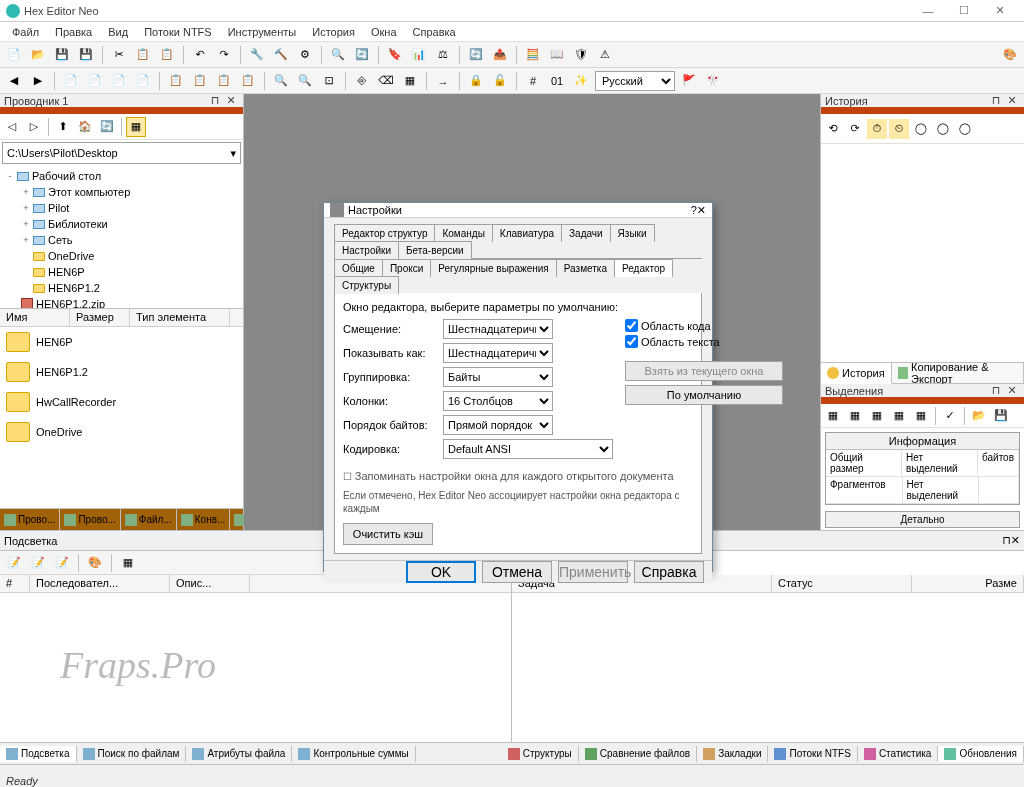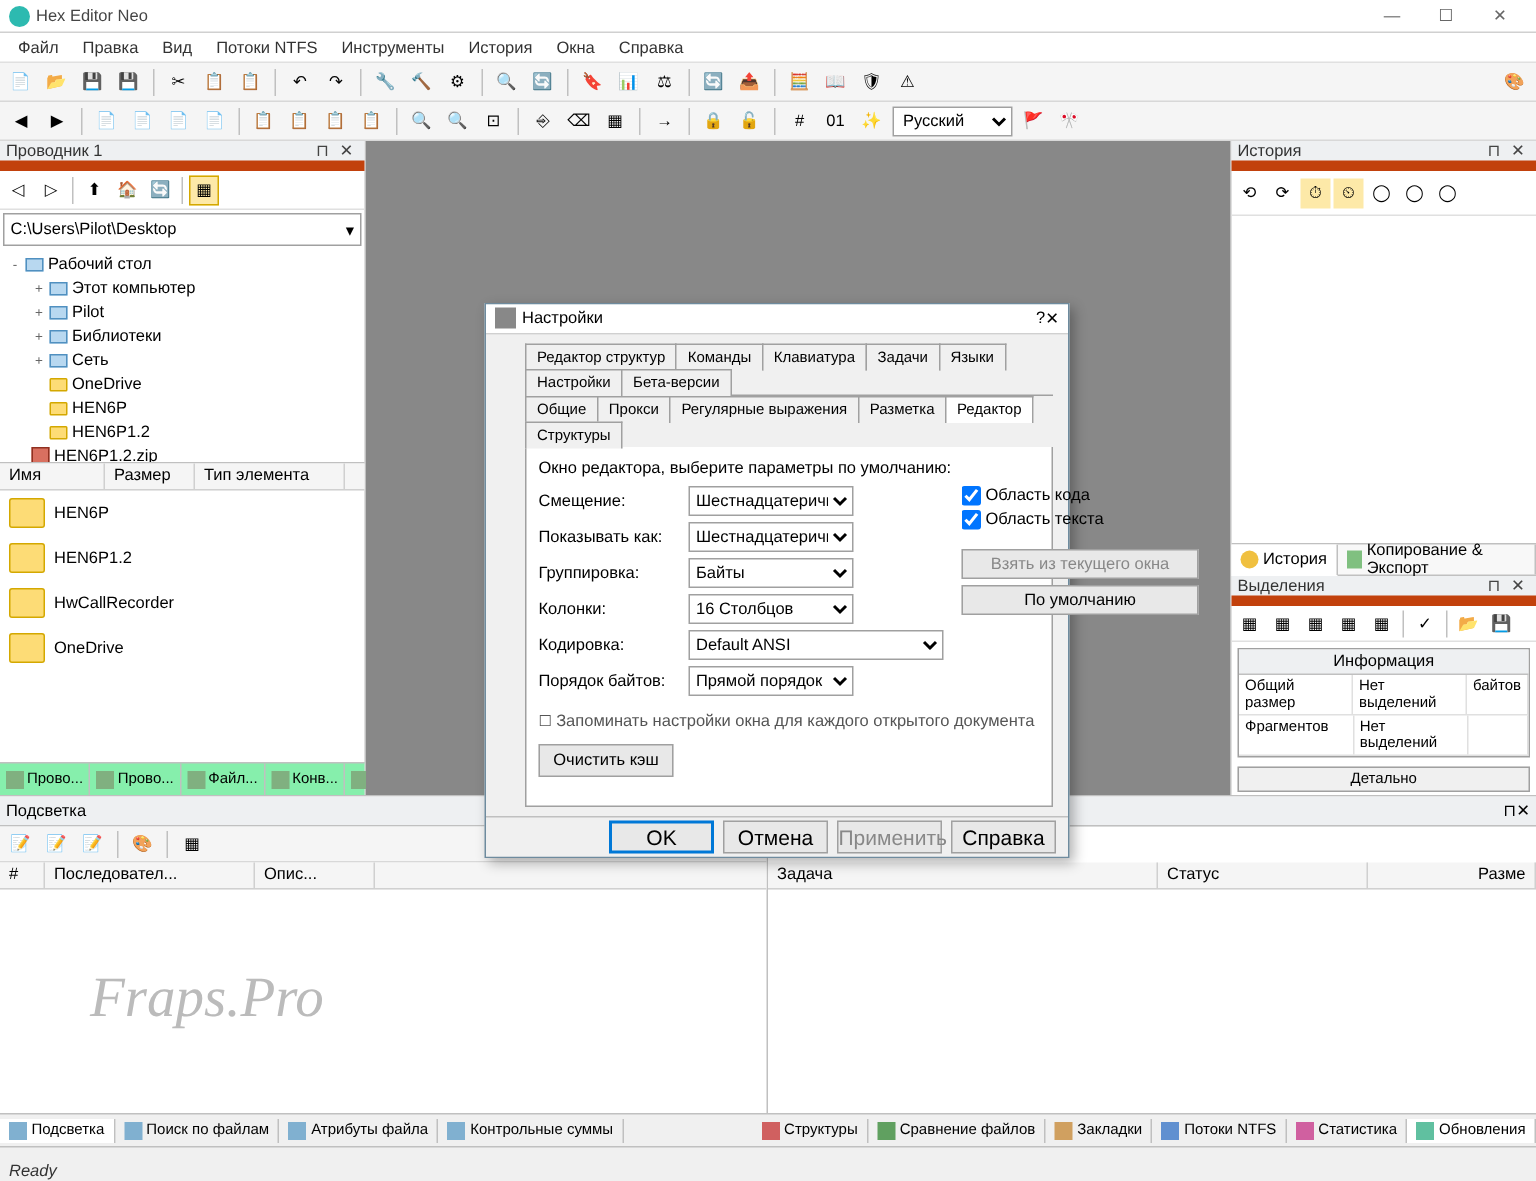--- a/index.html
+++ b/index.html
@@ -27,21 +27,21 @@
 .tnode .ico { width: 14px; height: 14px; margin-right: 2px; display: inline-flex; align-items: center; justify-content: center; }
 .folder { background: #fddc76; border: 1px solid #d4a800; width: 12px; height: 9px; border-radius: 1px; }
 .drive { background: #b8d8f0; border: 1px solid #5090c0; width: 12px; height: 9px; }
 .zip { background: #d97060; border: 1px solid #903020; width: 12px; height: 12px; }
 .filelist { height: 200px; border-top: 1px solid #c0c0c0; display: flex; flex-direction: column; }
 .filehead { height: 18px; display: flex; background: #f5f5f5; border-bottom: 1px solid #d0d0d0; }
 .fhcol { padding: 2px 6px; border-right: 1px solid #d0d0d0; }
 .filebody { flex: 1; overflow: auto; }
 .fitem { display: flex; align-items: center; height: 30px; padding: 2px 6px; gap: 6px; }
 .bigfolder { width: 24px; height: 20px; background: #fddc76; border: 1px solid #d4a800; border-radius: 2px; }
-.bottabs { height: 22px; display: flex; border-top: 1px solid #c0c0c0; background: #86efac; }
+.bottabs { height: 22px; display: flex; border-top: 1px solid #c0c0c0; background: #a16207; }
 .btab { padding: 2px 4px; border-right: 1px solid #c0c0c0; font-size: 10px; display: flex; align-items: center; gap: 2px; }
 .btab .bi { width: 12px; height: 12px; background: #80b080; }
 .centerpanel { flex: 1; background: #888; }
 .rightpanel { width: 204px; background: #fff; border-left: 1px solid #c0c0c0; display: flex; flex-direction: column; }
 .histtb { height: 30px; display: flex; align-items: center; padding: 2px; gap: 2px; border-bottom: 1px solid #e0e0e0; }
 .rightmid { flex: 1; }
 .righttabs { height: 22px; display: flex; border-top: 1px solid #c0c0c0; border-bottom: 1px solid #c0c0c0; background: #f8f8f8; }
 .rtab { padding: 3px 6px; border-right: 1px solid #c0c0c0; display: flex; align-items: center; gap: 3px; font-size: 10px; }
 .rtab.active { background: #fff; border-bottom: 1px solid #fff; margin-bottom: -1px; }
 .selpanel { display: flex; flex-direction: column; }
@@ -60,21 +60,21 @@
 .bottombar { height: 22px; background: #f0f0f0; border-top: 1px solid #c0c0c0; display: flex; align-items: center; }
 .bbtab { padding: 2px 6px; border-right: 1px solid #c0c0c0; font-size: 10px; display: flex; align-items: center; gap: 3px; }
 .bbtab .bbi { width: 12px; height: 12px; background: #80b0d0; }
 .bbtab.active { background: #fff; }
 .statusbar { height: 20px; background: #f0f0f0; border-top: 1px solid #c0c0c0; display: flex; align-items: center; padding: 16px 6px; color: #333; font-style: italic; }
 
 .dialog { position: absolute; left: 323px; top: 202px; width: 390px; height: 370px; background: #f0f0f0; border: 1px solid #6e8b9e; box-shadow: 3px 3px 8px rgba(0,0,0,.3); display: flex; flex-direction: column; }
 .dlgtitle { height: 26px; background: #fff; display: flex; align-items: center; padding: 0 6px; border-bottom: 1px solid #d0d0d0; }
 .dlgtitle .di { width: 14px; height: 14px; background: #888; margin-right: 4px; }
 .dlgtitle .dt { flex: 1; }
-.dlgbody { flex: 1; padding: 6px 10px; margin-left: 16px; }
+.dlgbody { flex: 1; padding: 6px 10px; }
 .tabrow { display: flex; flex-wrap: wrap; border-bottom: 1px solid #a0a0a0; }
 .dtab { padding: 3px 7px; border: 1px solid #a0a0a0; border-bottom: none; background: #f0f0f0; margin-right: -1px; margin-bottom: -1px; font-size: 10px; }
 .dtab.active { background: #fff; position: relative; z-index: 1; }
 .dtabpage { background: #fff; border: 1px solid #a0a0a0; border-top: none; padding: 8px; min-height: 240px; }
 .formrow { display: flex; align-items: center; margin-bottom: 4px; }
 .flabel { width: 100px; font-size: 11px; }
 .fsel { width: 110px; height: 20px; border: 1px solid #a0a0a0; background: #fff; font-size: 11px; }
 .fchk { display: flex; align-items: center; gap: 3px; font-size: 11px; margin-bottom: 3px; }
 .fchk input { width: 13px; height: 13px; }
 .dlgbtn { width: 158px; height: 20px; border: 1px solid #a0a0a0; background: #e8e8e8; font-size: 11px; text-align: center; display: flex; align-items: center; justify-content: center; }
@@ -465,44 +465,45 @@
             </div>
           <div class="formrow">
               <span class="flabel">Группировка:</span>
               <select class="fsel"><option>Байты</option></select>
             </div>
           <div class="formrow">
               <span class="flabel">Колонки:</span>
               <select class="fsel"><option>16 Столбцов</option></select>
             </div>
           <div class="formrow">
+              <span class="flabel">Порядок байтов:</span>
+              <select class="fsel"><option>Прямой порядок</option></select>
+            </div>
+          <div class="formrow">
               <span class="flabel">Кодировка:</span>
               <select class="fsel" style="width:170px"><option>Default ANSI</option></select>
-            </div>
-          <div class="formrow">
-              <span class="flabel">Порядок байтов:</span>
-              <select class="fsel"><option>Прямой порядок</option></select>
             </div>
         </div>
         <div style="width:150px">
           <div class="fchk">
               <input type="checkbox" checked="" style="">
               <span>Область кода</span>
             </div>
           <div class="fchk">
               <input type="checkbox" checked="" style="">
               <span>Область текста</span>
             </div>
           <div style="height:10px"></div>
           <div class="dlgbtn disabled">Взять из текущего окна</div>
           <div style="height:4px"></div>
           <div class="dlgbtn">По умолчанию</div>
         </div>
       </div>
       <div class="notetxt">☐ <span>Запоминать настройки окна для каждого открытого документа</span></div>
+      <div class="notetxt">Если отмечено, Hex Editor Neo ассоциирует настройки окна редактора с каждым</div>
       <button class="smallbtn">Очистить кэш</button>
     </div>
   </div>
   <div class="dlgfooter">
     <button class="fbtn primary">OK</button>
     <button class="fbtn">Отмена</button>
     <button class="fbtn disabled">Применить</button>
     <button class="fbtn">Справка</button>
   </div>
 </div>

